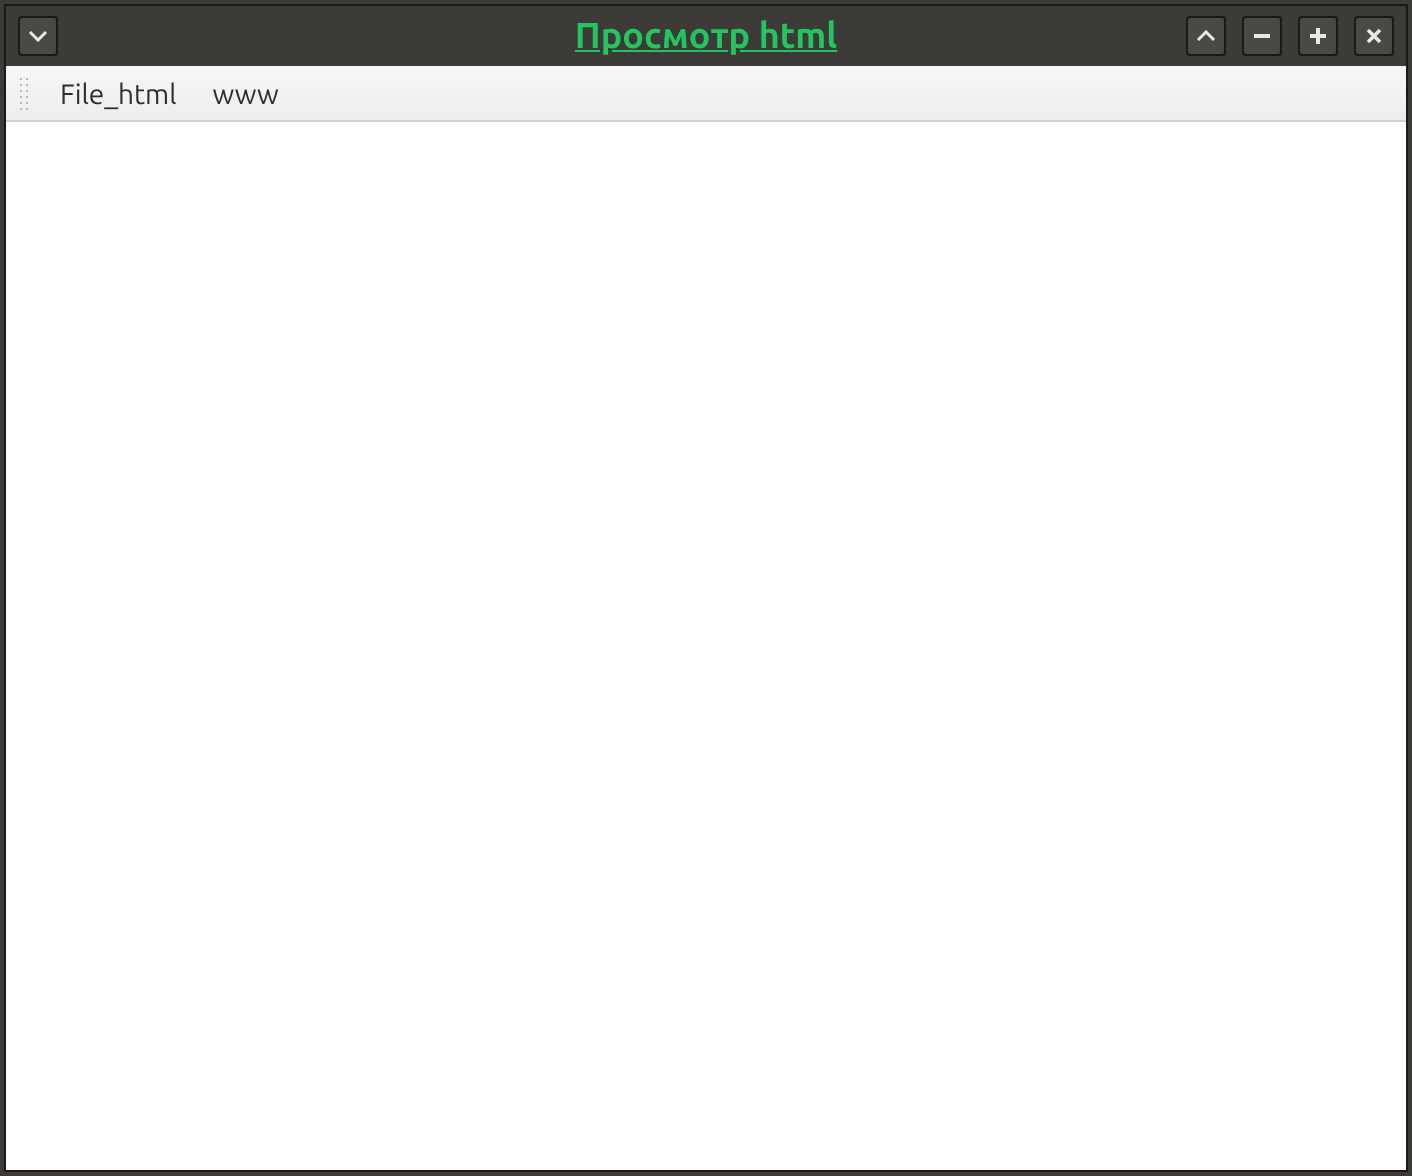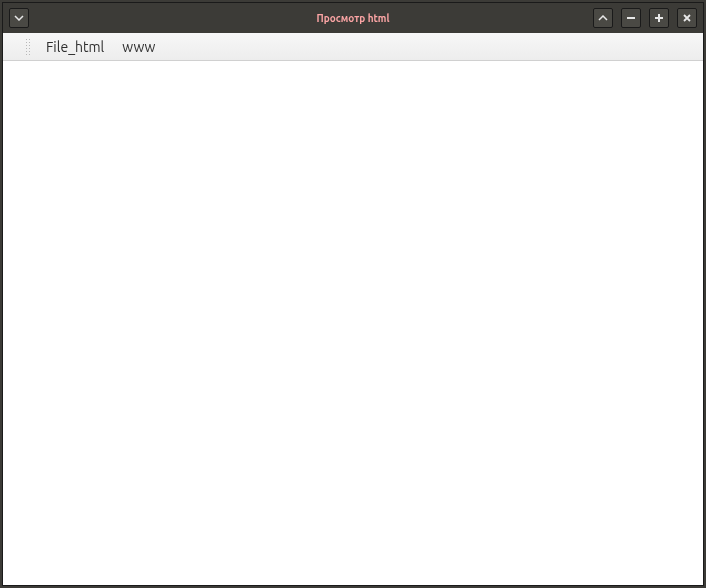--- a/index.html
+++ b/index.html
@@ -47,37 +47,38 @@
       cursor: pointer;
       margin: 0 2px;
     }
     .titlebar-btn svg {
       display: block;
     }
     .titlebar-title {
       position: absolute;
       left: 50%;
       transform: translateX(-50%);
-      color: #fca5a5;
-      font-size: 10px;
+      color: #22c55e;
+      font-size: 18px;
       font-weight: bold;
+      text-decoration: underline;
     }
     .titlebar-right {
       margin-left: auto;
       display: flex;
       align-items: center;
       gap: 4px;
     }
     .menubar {
       height: 28px;
       background: linear-gradient(to bottom, #f7f7f7, #ededed);
       border-bottom: 1px solid #d0d0d0;
       display: flex;
       align-items: center;
-      padding: 0 22px;
+      padding: 0 6px;
     }
     .menubar-grip {
       width: 6px;
       height: 18px;
       margin-right: 6px;
       background-image: radial-gradient(circle, #b8b8b8 0.7px, transparent 0.7px);
       background-size: 3px 3px;
       background-position: 0 0;
     }
     .menu-item {

